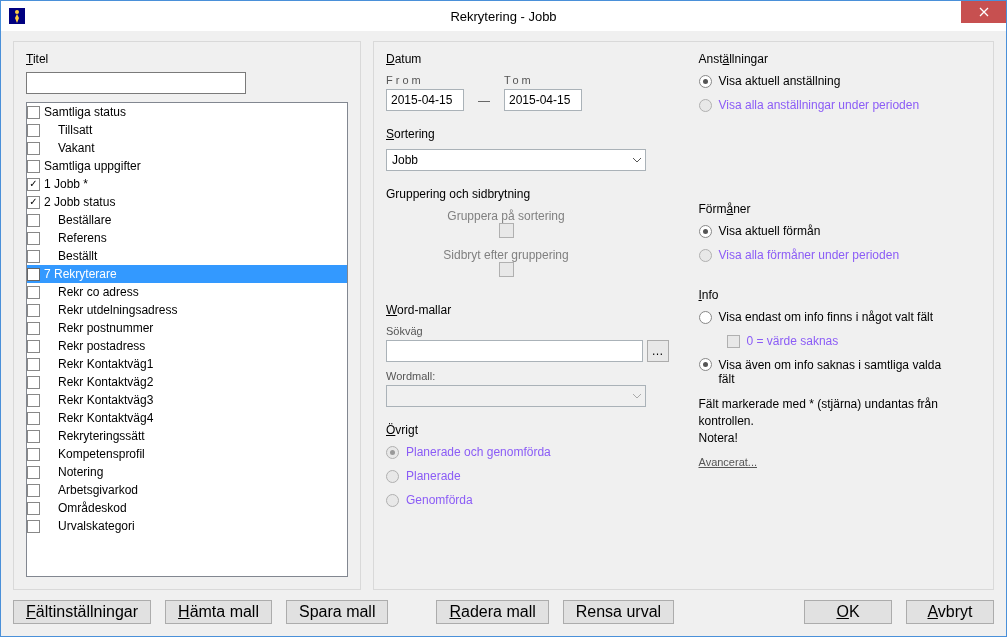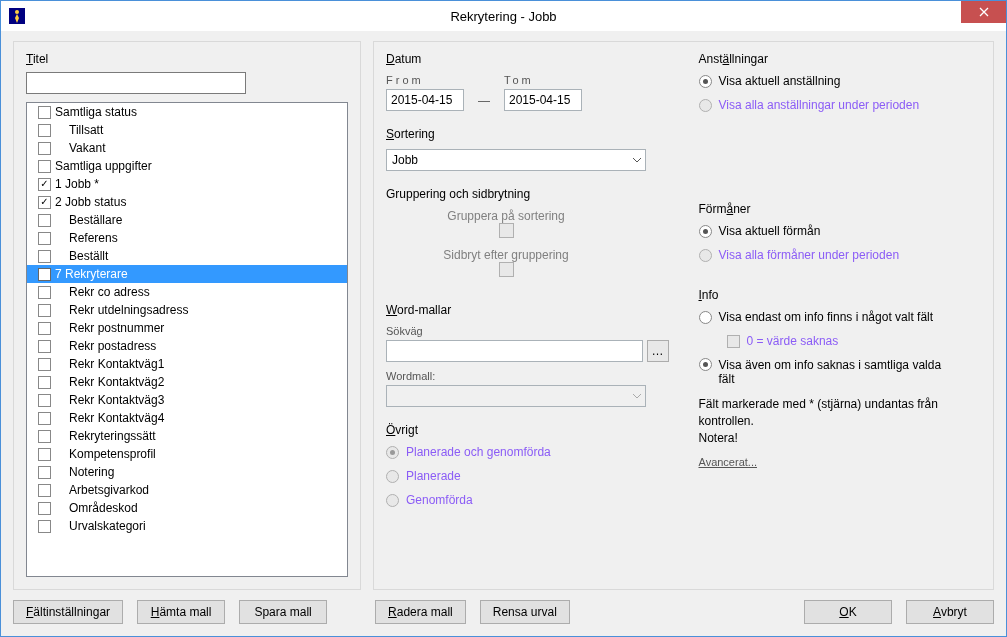--- a/index.html
+++ b/index.html
@@ -100,21 +100,21 @@
   overflow-y: scroll;
   position: relative;
 }
 .listbox::-webkit-scrollbar { width: 17px; }
 .listbox::-webkit-scrollbar-track { background: #f0f0f0; }
 .listbox::-webkit-scrollbar-thumb { background: #c2c3c9; }
 .list-item {
   display: flex;
   align-items: center;
   height: 18px;
-  padding: 0 11px;
+  padding: 0 0;
   white-space: nowrap;
 }
 .list-item.selected {
   background: #3399ff;
   color: #fff;
 }
 .list-item .chk {
   width: 13px;
   height: 13px;
   border: 1px solid #888;
@@ -237,21 +237,21 @@
 }
 .btn {
   border: 1px solid #acacac;
   background: #e1e1e1;
   height: 24px;
   padding: 0 12px;
   min-width: 88px;
   display: inline-flex;
   align-items: center;
   justify-content: center;
-  font-size: 12px;
+  font-size: 16px;
   font-family: inherit;
 }
 .bar-spacer { flex: 1; }
 </style>
 </head>
 <body>
 
 <div class="window">
   <div class="titlebar">
     <span class="titlebar-icon">

